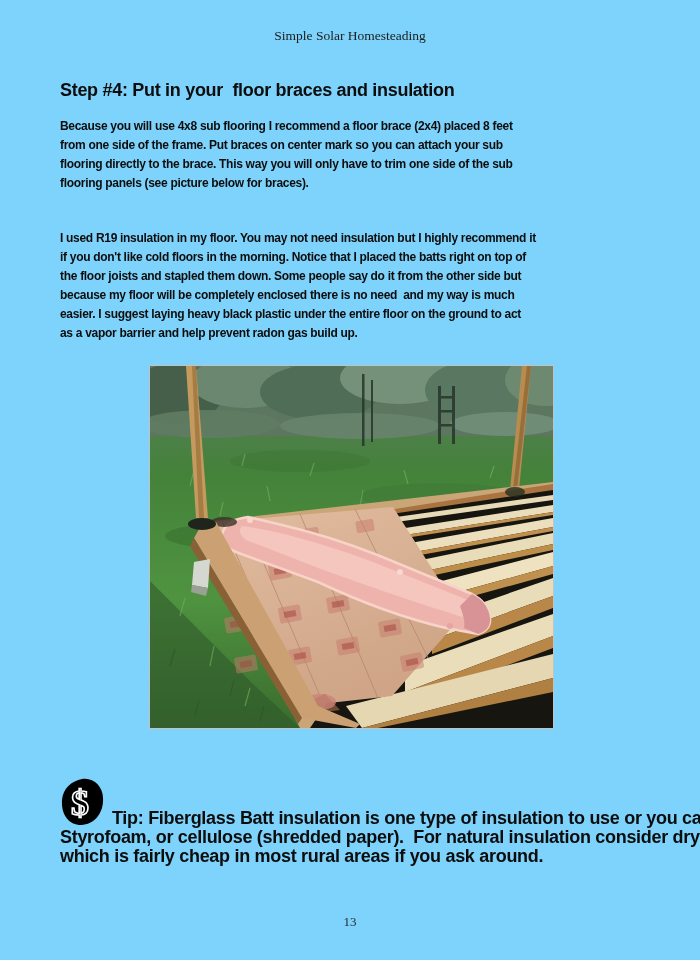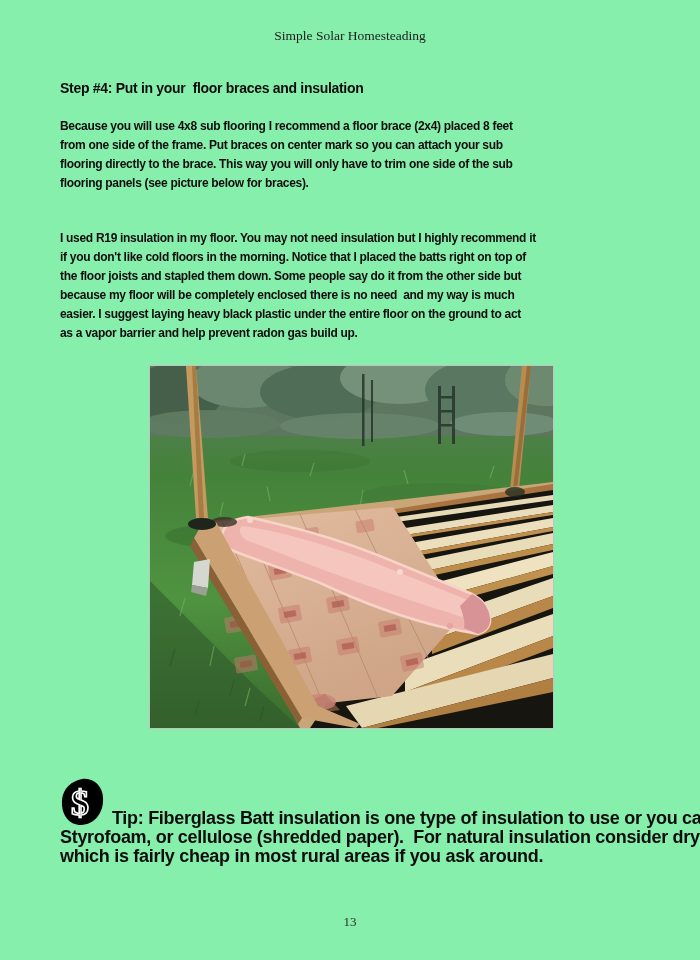--- a/index.html
+++ b/index.html
@@ -1,26 +1,26 @@
 <!DOCTYPE html>
 <html><head>
 <meta charset="utf-8">
 <style>
   html,body { margin:0; padding:0; background:#ffffff; }
   .page {
-    position:relative; width:700px; height:960px; background:#86efac;
+    position:relative; width:700px; height:960px; background:#7dd3fc;
     font-family:"Liberation Sans", sans-serif; color:#0d0d0d; overflow:hidden;
   }
   .running-header {
     position:absolute; top:28px; left:0; width:100%; text-align:center;
     font-family:"Liberation Serif", serif; font-size:13.5px; color:#1c1c1c;
   }
   .heading {
     position:absolute; top:80px; left:60px;
-    font-size:14px; font-weight:bold; letter-spacing:-0.3px; white-space:pre;
+    font-size:18px; font-weight:bold; letter-spacing:-0.3px; white-space:pre;
   }
   .body-par {
     position:absolute; left:60px; width:600px;
     font-size:12px; font-weight:bold; letter-spacing:-0.3px;
     line-height:19px; white-space:pre;
   }
   .p1 { top:117px; }
   .p2 { top:229px; }
   .photo-figure {
     position:absolute; top:366px; left:150px; width:403px; height:362px;

